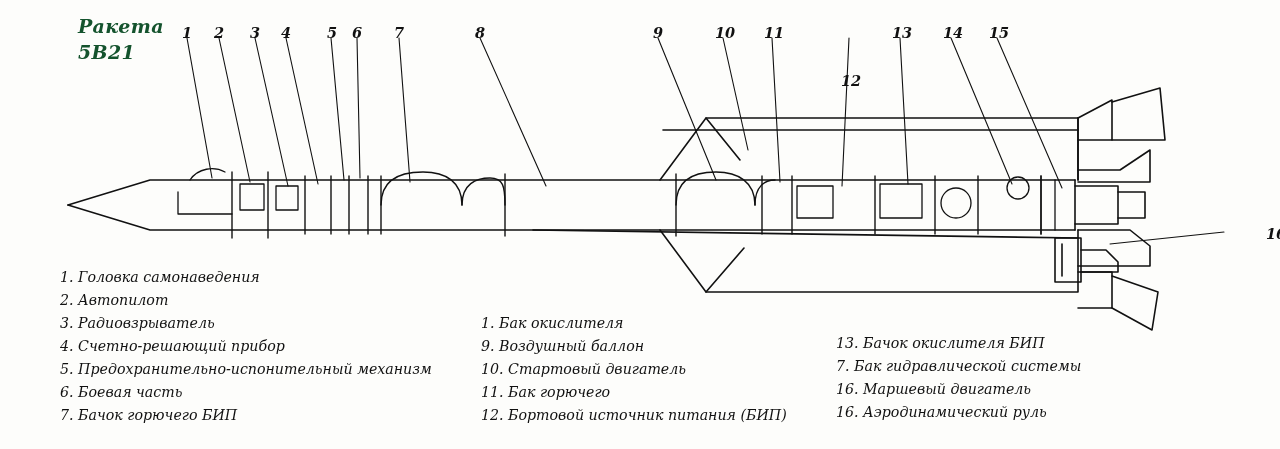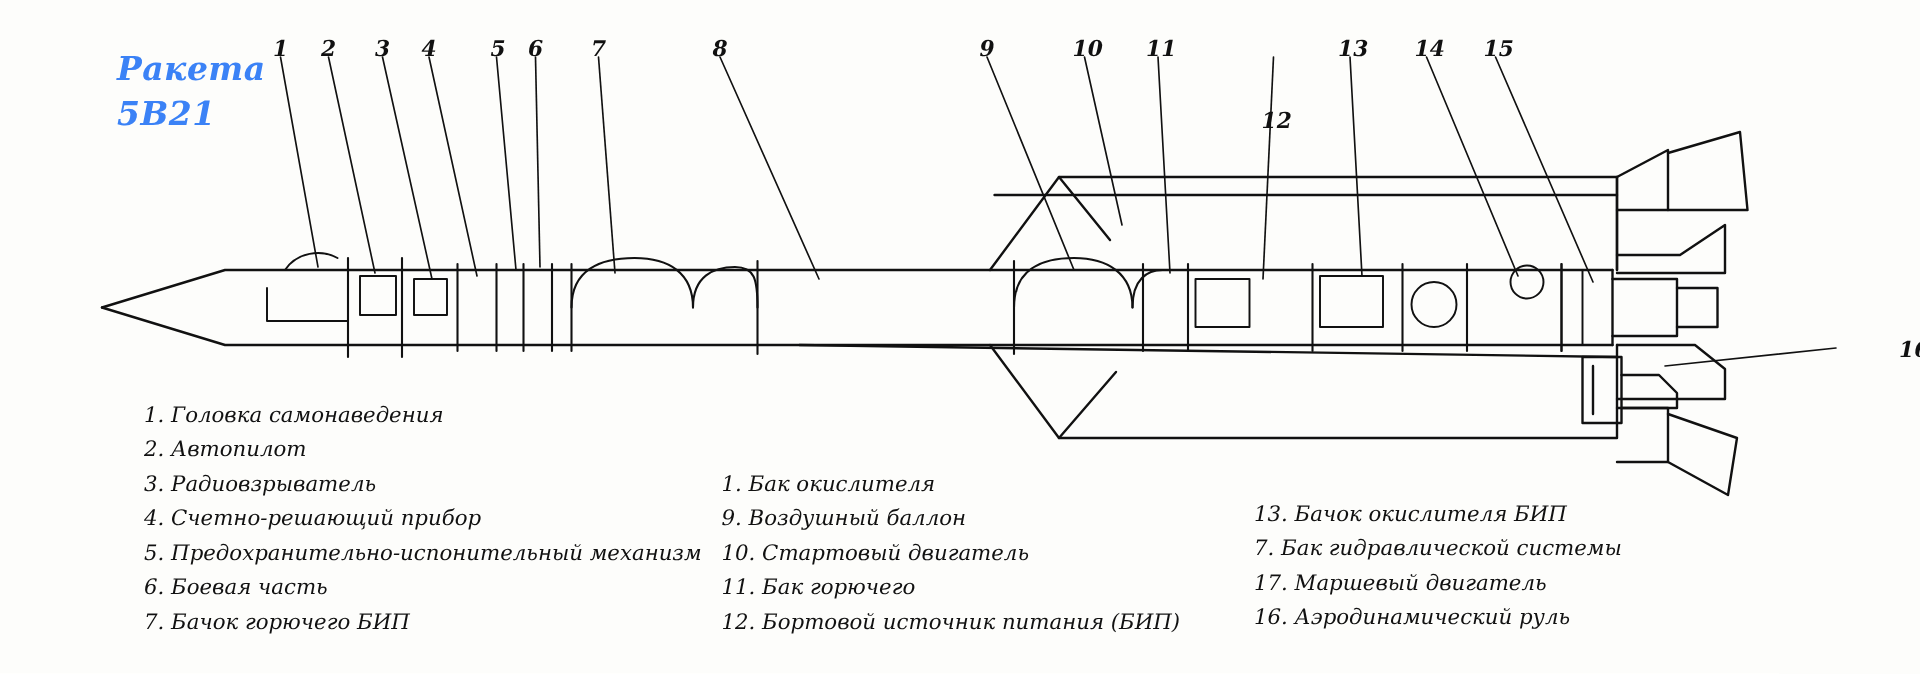--- a/index.html
+++ b/index.html
@@ -18,40 +18,40 @@
   #diagram-svg {
     position: absolute;
     left: 0;
     top: 0;
     width: 1280px;
     height: 449px;
   }
   .title-block {
     position: absolute;
     left: 78px;
-    top: 32px;
+    top: 14px;
     font-family: "DejaVu Serif", serif;
     font-style: italic;
     font-weight: bold;
-    font-size: 22px;
+    font-size: 19px;
     line-height: 1.35;
-    color: #3b82f6;
+    color: #14532d;
     white-space: pre-line;
     letter-spacing: 0.3px;
   }
   .legend-col {
     position: absolute;
     font-family: "DejaVu Serif", serif;
     font-style: italic;
     font-size: 14.2px;
     line-height: 1.62;
     color: #111;
     white-space: nowrap;
   }
-  #legend-col-1 { left: 60px;  top: 266px; margin-left: 36px; }
+  #legend-col-1 { left: 60px;  top: 266px; }
   #legend-col-2 { left: 481px; top: 312px; }
   #legend-col-3 { left: 836px; top: 332px; }
   .legend-item { display: block; }
   .callout-num {
     position: absolute;
     font-family: "DejaVu Serif", serif;
     font-style: italic;
     font-weight: bold;
     font-size: 14.5px;
     color: #111;
@@ -213,17 +213,17 @@
     <span class="legend-item">1. Бак окислителя</span>
     <span class="legend-item">9. Воздушный баллон</span>
     <span class="legend-item">10. Стартовый двигатель</span>
     <span class="legend-item">11. Бак горючего</span>
     <span class="legend-item">12. Бортовой источник питания (БИП)</span>
   </div>
 
   <div class="legend-col" id="legend-col-3">
     <span class="legend-item">13. Бачок окислителя БИП</span>
     <span class="legend-item">7. Бак гидравлической системы</span>
-    <span class="legend-item">17. Маршевый двигатель</span>
+    <span class="legend-item">16. Маршевый двигатель</span>
     <span class="legend-item">16. Аэродинамический руль</span>
   </div>
 
 </div>
 
 </body></html>

